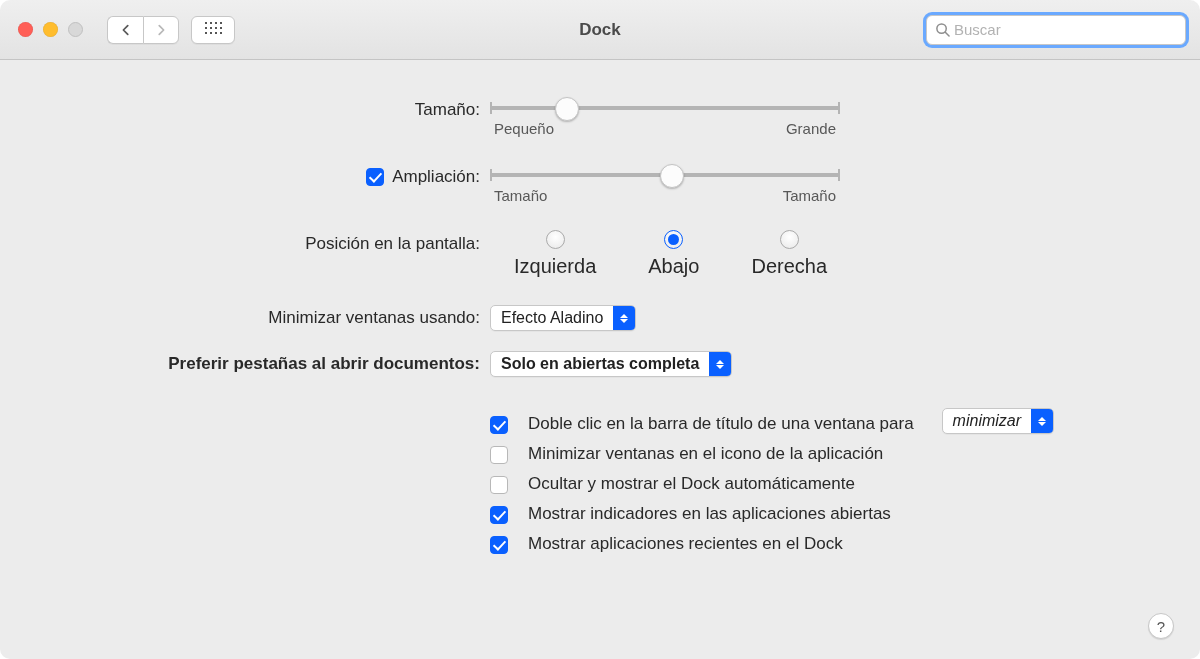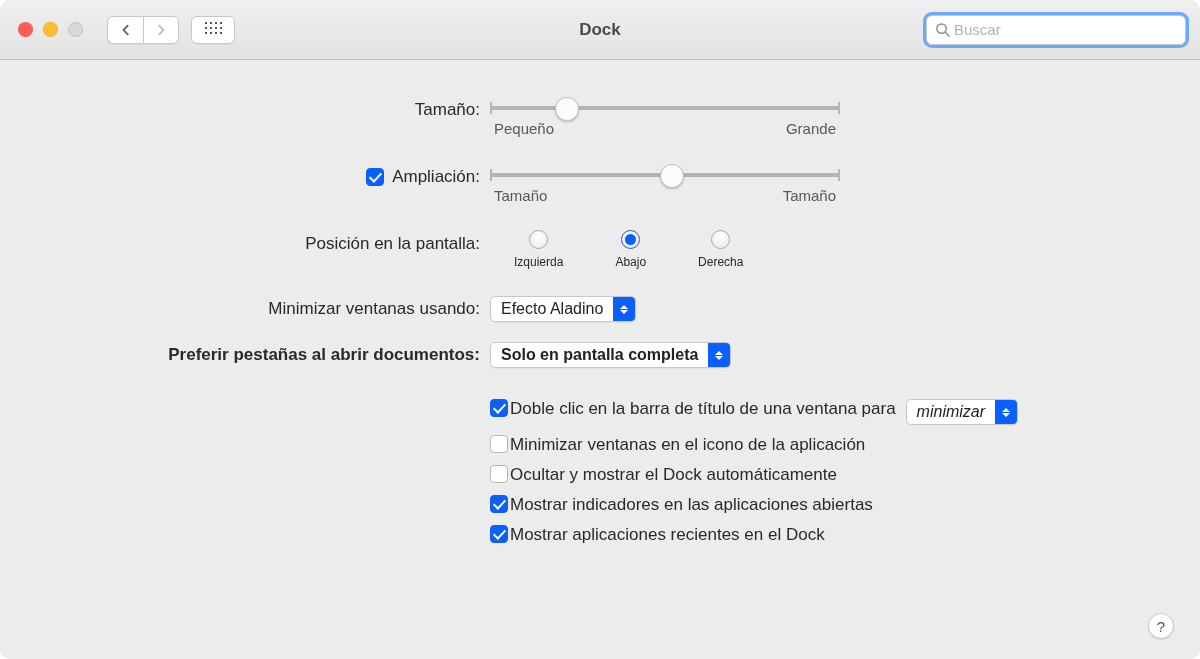--- a/index.html
+++ b/index.html
@@ -115,41 +115,41 @@
   .radio {
     appearance:none; width:19px; height:19px; border-radius:50%;
     border:1px solid #aaa; background:radial-gradient(circle at 50% 35%, #fff, #e8e8e8); margin:0;
     position:relative; cursor:pointer;
   }
   .radio:checked { border-color:var(--blue);}
   .radio:checked::after{
     content:""; position:absolute; left:3px; top:3px; width:11px; height:11px; border-radius:50%;
     background:var(--blue);
   }
-  .radio-label { font-size:12px; }
+  .radio-label { font-size:20px; }
 
   
   .popup {
     height:26px; background:#fff; border:1px solid #c7c7c7; border-radius:5px;
     display:inline-flex; align-items:center; font-size:16px; color:#222;
     padding:0 0 0 10px; position:relative; cursor:pointer;
     box-shadow: 0 1px 0 rgba(0,0,0,.03);
   }
   .popup .caps {
     width:22px; height:100%; background:var(--blue); margin-left:10px;
     border-radius:0 4px 4px 0; display:flex; flex-direction:column;
     align-items:center; justify-content:center; gap:1px;
   }
   .popup .caps .tri { width:0;height:0;border-left:4px solid transparent;border-right:4px solid transparent;}
   .popup .caps .up   { border-bottom:4px solid #fff;}
   .popup .caps .down { border-top:4px solid #fff;}
 
   
   .check-list { margin-top:4px; display:flex; flex-direction:column; gap:10px; }
-  .check-row { display:flex; align-items:flex-start; gap:2px; font-size:17px; }
+  .check-row { display:flex; align-items:flex-end; gap:20px; font-size:17px; }
 
   
   .help {
     position:absolute; right:26px; bottom:20px;
     width:26px;height:26px;border-radius:50%; background:#fff; border:1px solid #c7c7c7;
     display:flex;align-items:center;justify-content:center; font-size:15px; color:#555;
     box-shadow:0 1px 1px rgba(0,0,0,.1); cursor:pointer;
   }
 
   .spacer-s { height:10px; }
@@ -293,21 +293,21 @@
   </div>
 
   <div class="spacer-s"></div>
 
   <div class="row" style="align-items:center;font-weight:bold;">
     <div class="label-col">
       <span>Preferir pestañas al abrir documentos:</span>
     </div>
     <div class="ctrl-col">
       <div class="popup">
-        <span>Solo en pantalla completa</span>
+        <span>Solo en abiertas completa</span>
         <div class="caps">
             <div class="tri up"></div>
             <div class="tri down"></div>
           </div>
       </div>
     </div>
   </div>
 
   <div class="spacer-m"></div>
 

